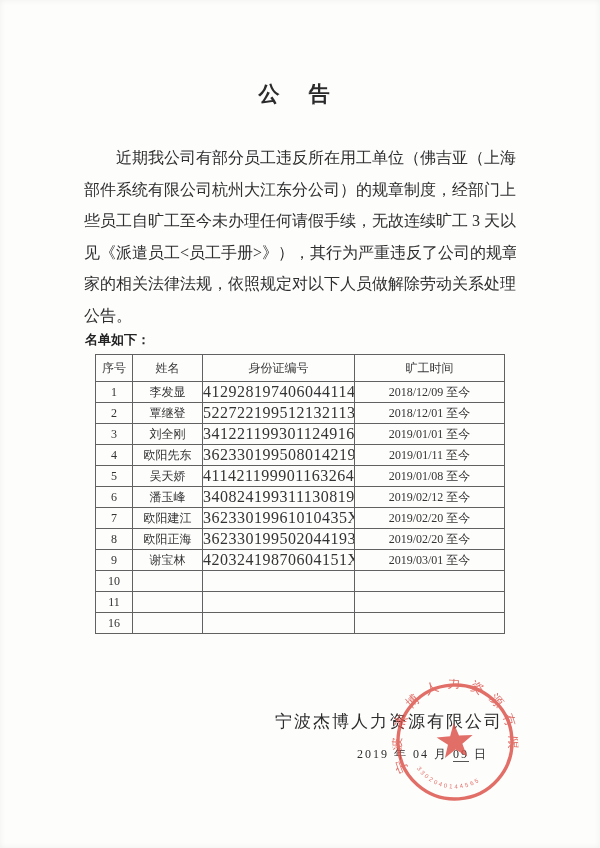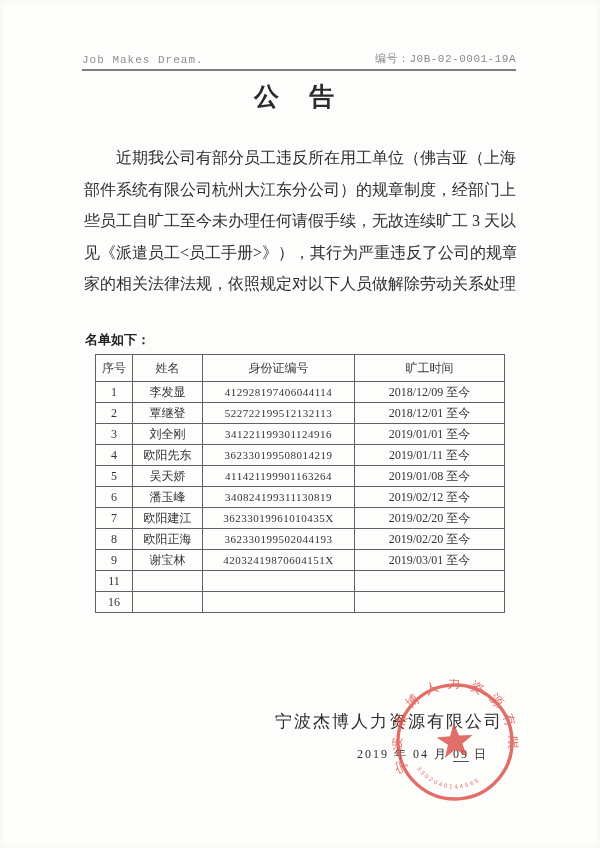--- a/index.html
+++ b/index.html
@@ -29,21 +29,21 @@
     font-size: 11px; color: #8f8f8f; letter-spacing: 1px;
   }
   .header .doc-no {
     font-family: "Liberation Mono", "DejaVu Sans Mono", monospace;
     font-size: 11px; color: #8a8a8a; letter-spacing: 0.5px;
   }
   
   .title {
     position: absolute; left: 0; top: 80px; width: 600px;
     text-align: center;
-    font-size: 25px; font-weight: bold; letter-spacing: 12px;
+    font-size: 21px; font-weight: bold; letter-spacing: 12px;
     color: #2b2b2b;
   }
   
   .paragraph {
     position: absolute; left: 84px; top: 142px; width: 432px;
     font-size: 16px; color: #2e2e2e;
   }
   .para-line {
     height: 31.5px; line-height: 31.5px;
     text-align: justify; text-align-last: justify;
@@ -67,21 +67,21 @@
     font-size: 12px; color: #333;
   }
   table.roster th, table.roster td {
     border: 1px solid #616161;
     text-align: center; vertical-align: middle;
     padding: 0; overflow: hidden; white-space: nowrap;
     font-weight: normal;
   }
   table.roster thead th { height: 26px; font-size: 12px; color: #3a3a3a; }
   table.roster tbody td { height: 20px; }
-  td.idnum { font-size: 11px; letter-spacing: 0.5px; }
+  td.idnum { font-size: 16px; letter-spacing: 0.5px; }
   col.c-no   { width: 37px; }
   col.c-name { width: 70px; }
   col.c-id   { width: 152px; }
   col.c-time { width: 150px; }
   
   .company-signature {
     position: absolute; top: 710px; right: 97px;
     font-size: 17px; color: #2d2d2d; letter-spacing: 2px;
   }
   .date-line {
@@ -95,33 +95,30 @@
     width: 126px; height: 126px;
     opacity: 0.82;
     transform: rotate(-4deg);
   }
 </style>
 </head>
 <body>
 
 <div class="page">
 
-  <div class="header">
-    <span class="slogan">Job Makes Dream.</span>
-    <span class="doc-no">编号：J0B-02-0001-19A</span>
-  </div>
 
   <div class="title">公 告</div>
 
   <div class="paragraph">
     <div class="para-line indent">近期我公司有部分员工违反所在用工单位（佛吉亚（上海）汽车</div>
     <div class="para-line">部件系统有限公司杭州大江东分公司）的规章制度，经部门上报，这</div>
     <div class="para-line">些员工自旷工至今未办理任何请假手续，无故连续旷工 3 天以上（详</div>
     <div class="para-line">见《派遣员工&lt;员工手册&gt;》），其行为严重违反了公司的规章制度和国</div>
     <div class="para-line">家的相关法律法规，依照规定对以下人员做解除劳动关系处理，特此</div>
+    <div class="para-line last">公告。</div>
   </div>
 
   <div class="list-label">名单如下：</div>
 
   <table class="roster">
     <colgroup>
       <col class="c-no">
         <col class="c-name">
         <col class="c-id">
         <col class="c-time">
@@ -181,20 +178,26 @@
         <td>8</td>
         <td>欧阳正海</td>
         <td class="idnum">362330199502044193</td>
         <td>2019/02/20 至今</td>
       </tr>
         <tr>
         <td>9</td>
         <td>谢宝林</td>
         <td class="idnum">42032419870604151X</td>
         <td>2019/03/01 至今</td>
+      </tr>
+        <tr>
+        <td>10</td>
+        <td></td>
+        <td class="idnum"></td>
+        <td></td>
       </tr>
         <tr>
         <td>11</td>
         <td></td>
         <td class="idnum"></td>
         <td></td>
       </tr>
         <tr>
         <td>16</td>
         <td></td>

